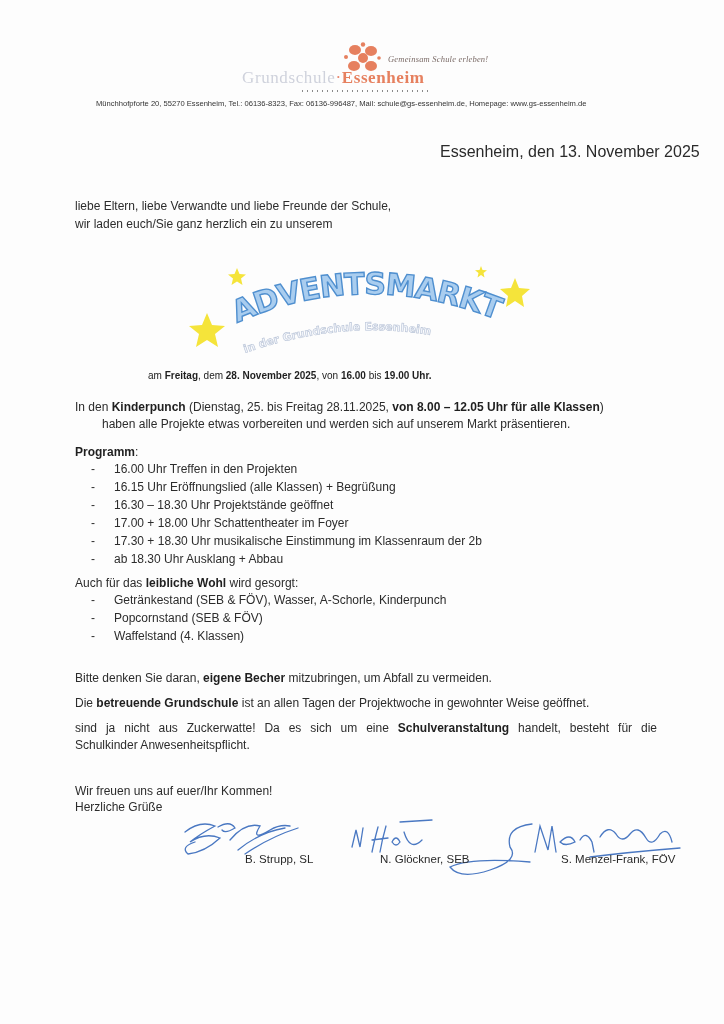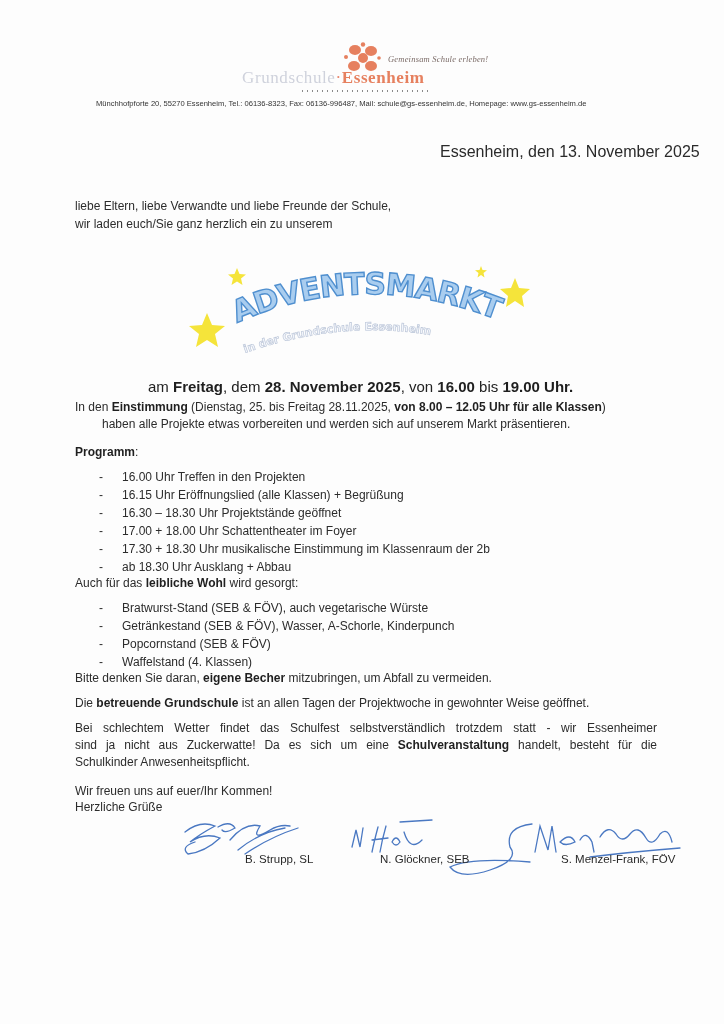--- a/index.html
+++ b/index.html
@@ -23,23 +23,23 @@
   .address { position: absolute; left: 96px; top: 99px; font-size: 7.6px; color: #333; white-space: nowrap; }
 
   .date { position: absolute; left: 440px; top: 143px; font-size: 16px; color: #2a2a2a; }
 
   .text { position: absolute; left: 75px; font-size: 12px; line-height: 16px; color: #2c2c2c; white-space: nowrap; }
   b { font-weight: bold; color: #1f1f1f; }
 
   
   .banner { position: absolute; left: 185px; top: 258px; width: 360px; height: 108px; }
 
-  .headline { position: absolute; left: 148px; top: 378px; font-size: 15px; color: #222; white-space: nowrap; }
+  .headline { position: absolute; left: 148px; top: 370px; font-size: 10px; color: #222; white-space: nowrap; }
 
-  ul.dash { list-style: none; margin: 8px; padding: 0; position: absolute; left: 88px; }
+  ul.dash { list-style: none; margin: 0; padding: 0; position: absolute; left: 88px; }
   ul.dash li { position: relative; padding-left: 26px; font-size: 12px; line-height: 18px; color: #2c2c2c; white-space: nowrap; }
   ul.dash li::before { content: "-"; position: absolute; left: 3px; top: 0; }
 
   .justify { position: absolute; left: 75px; width: 582px; font-size: 12px; line-height: 17px; color: #2c2c2c; text-align: justify; }
   .justify span.line { display: block; text-align: justify; text-align-last: justify; }
   .justify span.last { display: block; text-align: left; }
 
   .sig { position: absolute; font-size: 11.5px; color: #2a2a2a; white-space: nowrap; padding-left: 31px; }
   .sigsvg { position: absolute; left: 160px; top: 812px; width: 540px; height: 70px; }
 </style>
@@ -93,46 +93,44 @@
     <text font-family="DejaVu Sans, sans-serif" font-weight="bold" font-size="30" fill="#a9cdef" stroke="#4f8fcf" stroke-width="1.4" letter-spacing="-1">
       <textPath href="#arc1">ADVENTSMARKT</textPath>
     </text>
     <text font-family="DejaVu Sans, sans-serif" font-weight="bold" font-size="11" fill="#f2f5fb" stroke="#b8c3d6" stroke-width="0.6">
       <textPath href="#arc2">in der Grundschule Essenheim</textPath>
     </text>
   </svg>
 
   <div class="headline"><span>am </span><b>Freitag</b><span>, dem </span><b>28. November 2025</b><span>, von </span><b>16.00</b><span> bis </span><b>19.00 Uhr.</b></div>
 
-  <div class="text" style="top:399px;"><span>In den </span><b>Einstimmung</b><span> (Dienstag, 25. bis Freitag 28.11.2025, </span><b>von 8.00 – 12.05 Uhr für alle Klassen</b><span>)</span></div>
+  <div class="text" style="top:399px;"><span>In den </span><b>Kinderpunch</b><span> (Dienstag, 25. bis Freitag 28.11.2025, </span><b>von 8.00 – 12.05 Uhr für alle Klassen</b><span>)</span></div>
   <div class="text" style="top:416px;padding-left:27px;">haben alle Projekte etwas vorbereiten und werden sich auf unserem Markt präsentieren.</div>
 
   <div class="text" style="top:444px;"><b>Programm</b><span>:</span></div>
   <ul class="dash" style="top:460px;">
     <li>16.00 Uhr Treffen in den Projekten</li>
     <li>16.15 Uhr Eröffnungslied (alle Klassen) + Begrüßung</li>
     <li>16.30 – 18.30 Uhr Projektstände geöffnet</li>
     <li>17.00 + 18.00 Uhr Schattentheater im Foyer</li>
     <li>17.30 + 18.30 Uhr musikalische Einstimmung im Klassenraum der 2b</li>
     <li>ab 18.30 Uhr Ausklang + Abbau</li>
   </ul>
 
   <div class="text" style="top:575px;"><span>Auch für das </span><b>leibliche Wohl</b><span> wird gesorgt:</span></div>
   <ul class="dash" style="top:591px;">
-    <li>Bratwurst-Stand (SEB &amp; FÖV), auch vegetarische Würste</li>
     <li>Getränkestand (SEB &amp; FÖV), Wasser, A-Schorle, Kinderpunch</li>
     <li>Popcornstand (SEB &amp; FÖV)</li>
     <li>Waffelstand (4. Klassen)</li>
   </ul>
 
   <div class="text" style="top:670px;"><span>Bitte denken Sie daran, </span><b>eigene Becher</b><span> mitzubringen, um Abfall zu vermeiden.</span></div>
   <div class="text" style="top:695px;"><span>Die </span><b>betreuende Grundschule</b><span> ist an allen Tagen der Projektwoche in gewohnter Weise geöffnet.</span></div>
 
   <div class="justify" style="top:720px;">
-    <span class="line">Bei schlechtem Wetter findet das Schulfest selbstverständlich trotzdem statt - wir Essenheimer</span>
     <span class="line"><span>sind ja nicht aus Zuckerwatte! Da es sich um eine </span><b>Schulveranstaltung</b><span> handelt, besteht für die</span></span>
     <span class="last">Schulkinder Anwesenheitspflicht.</span>
   </div>
 
   <div class="text" style="top:783px;">Wir freuen uns auf euer/Ihr Kommen!</div>
   <div class="text" style="top:799px;">Herzliche Grüße</div>
 
   <svg class="sigsvg" viewBox="0 0 540 70" fill="none" stroke="#4a78c2" stroke-width="1.3" stroke-linecap="round">
     <g>
       <path d="M 25 20 Q 40 8 55 14 Q 40 22 30 30 Q 45 20 60 26 Q 45 40 28 42 Q 20 35 35 30"></path>

